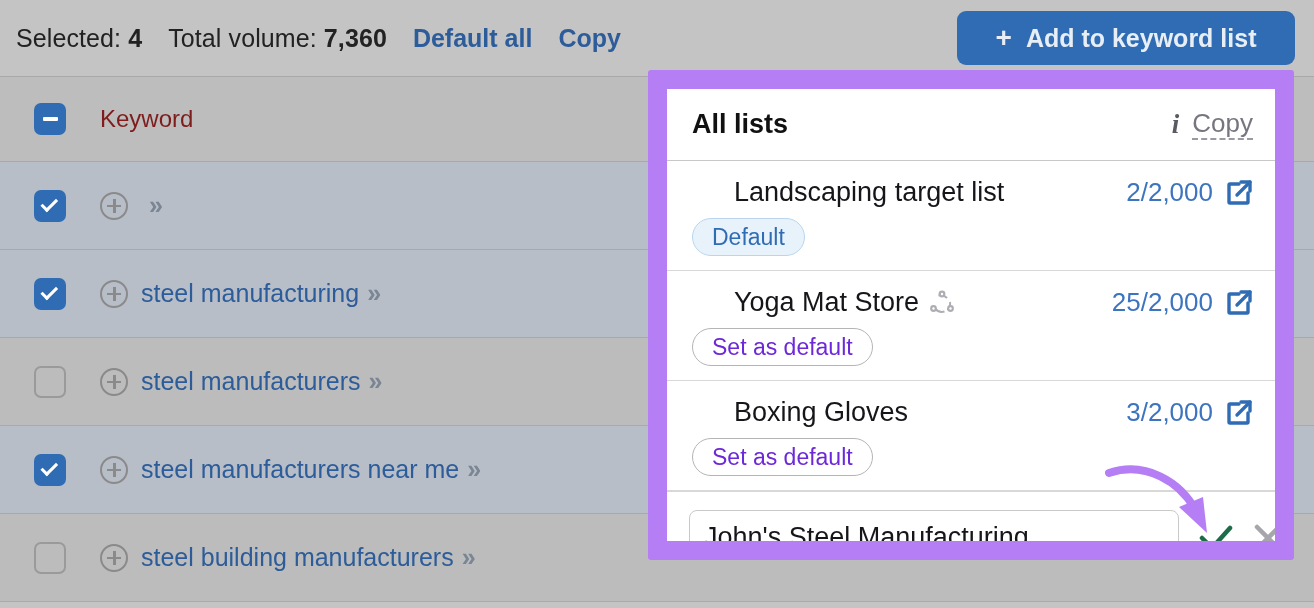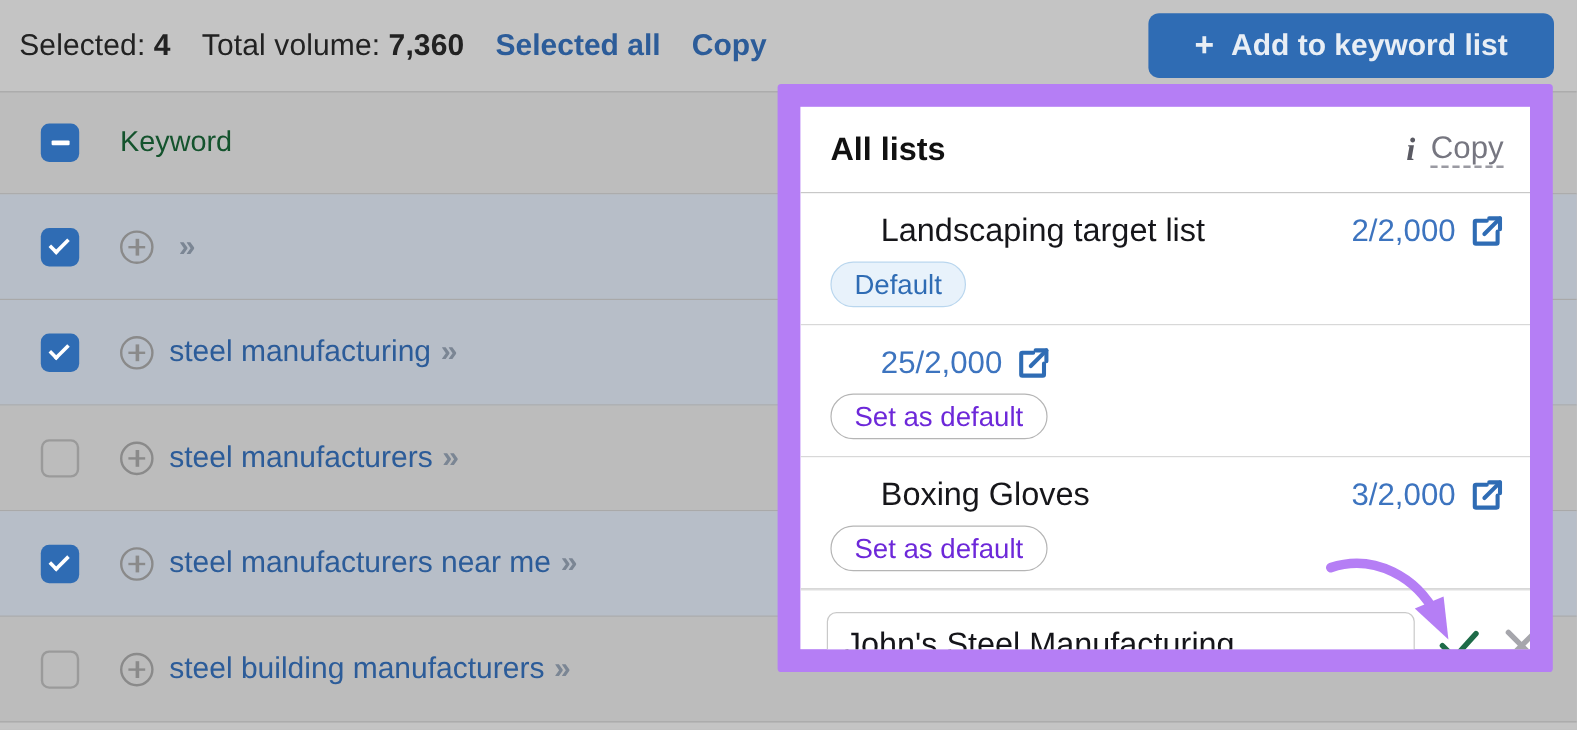--- a/index.html
+++ b/index.html
@@ -82,21 +82,21 @@
     content: ""; position: absolute; background: #8a8a8a;
   }
   .plus-circle::before { left: 5px; right: 5px; top: 11px; height: 2.5px; }
   .plus-circle::after { top: 5px; bottom: 5px; left: 11px; width: 2.5px; }
 
   .kw {
     font-size: 25px; color: #2c5c99; white-space: nowrap;
     display: flex; align-items: center;
   }
   .chev { color: #7b8694; font-size: 25px; font-weight: bold; margin-left: 8px; letter-spacing: -2px; }
-  .th-label { font-size: 24px; color: #14532d; }
+  .th-label { font-size: 24px; color: #7f1d1d; }
 
   
   .panel-outer {
     position: absolute; left: 648px; top: 70px;
     width: 646px; height: 490px;
     background: #b07ef0;
     background: #b57ef5;
     padding: 19px;
     border-radius: 3px;
   }
@@ -193,21 +193,21 @@
       <span class="tb-text">
         <span>Selected:</span>
         <b>4</b>
       </span>
       <span class="tb-gap"></span>
       <span class="tb-text">
         <span>Total volume:</span>
         <b>7,360</b>
       </span>
       <span class="tb-gap"></span>
-      <a class="tb-link">Selected all</a>
+      <a class="tb-link">Default all</a>
       <span class="tb-gap"></span>
       <a class="tb-link copy">Copy</a>
     </div>
 
     <button class="add-btn">
       <span class="plus">+</span>
       <span>Add to keyword list</span>
     </button>
 
     <div class="thead">
@@ -297,20 +297,34 @@
               <div class="li-right">
                 <span class="li-count">2/2,000</span>
                 <svg width="28" height="28" viewBox="0 0 28 28">
                   <path d="M14 5 H5 A1 1 0 0 0 4 6 V23 A1 1 0 0 0 5 24 H22 A1 1 0 0 0 23 23 V14" fill="none" stroke="#2f6cb4" stroke-width="3.4" stroke-linecap="round" stroke-linejoin="round"></path>
                   <path d="M12 16 L25 3" fill="none" stroke="#2f6cb4" stroke-width="3.4" stroke-linecap="round"></path>
                   <path d="M16 3 H25 V12" fill="none" stroke="#2f6cb4" stroke-width="3.4" stroke-linecap="round" stroke-linejoin="round"></path>
                 </svg>
               </div>
             </div><div class="pill default">Default</div></div>
           <div class="list-item"><div class="li-top">
+              <div class="li-name">
+                <span>Yoga Mat Store</span>
+                <svg class="share-ico" viewBox="0 0 26 26">
+                  <path d="M9.5 5.5 A9 9 0 0 1 18 8" fill="none" stroke="#adadb4" stroke-width="2"></path>
+                  <path d="M21 12 A9 9 0 0 1 18.5 20" fill="none" stroke="#adadb4" stroke-width="2"></path>
+                  <path d="M15.5 21.5 A9 9 0 0 1 6 18.5" fill="none" stroke="#adadb4" stroke-width="2"></path>
+                  <circle cx="13" cy="4" r="3.4" fill="#adadb4"></circle>
+                  <circle cx="4.5" cy="18.5" r="3.4" fill="#adadb4"></circle>
+                  <circle cx="21.5" cy="18.5" r="3.4" fill="#adadb4"></circle>
+                  <circle cx="13" cy="4" r="1.2" fill="#fff"></circle>
+                  <circle cx="4.5" cy="18.5" r="1.2" fill="#fff"></circle>
+                  <circle cx="21.5" cy="18.5" r="1.2" fill="#fff"></circle>
+                </svg>
+              </div>
               <div class="li-right">
                 <span class="li-count">25/2,000</span>
                 <svg width="28" height="28" viewBox="0 0 28 28">
                   <path d="M14 5 H5 A1 1 0 0 0 4 6 V23 A1 1 0 0 0 5 24 H22 A1 1 0 0 0 23 23 V14" fill="none" stroke="#2f6cb4" stroke-width="3.4" stroke-linecap="round" stroke-linejoin="round"></path>
                   <path d="M12 16 L25 3" fill="none" stroke="#2f6cb4" stroke-width="3.4" stroke-linecap="round"></path>
                   <path d="M16 3 H25 V12" fill="none" stroke="#2f6cb4" stroke-width="3.4" stroke-linecap="round" stroke-linejoin="round"></path>
                 </svg>
               </div>
             </div><div class="pill setdef">Set as default</div></div>
           <div class="list-item"><div class="li-top">

